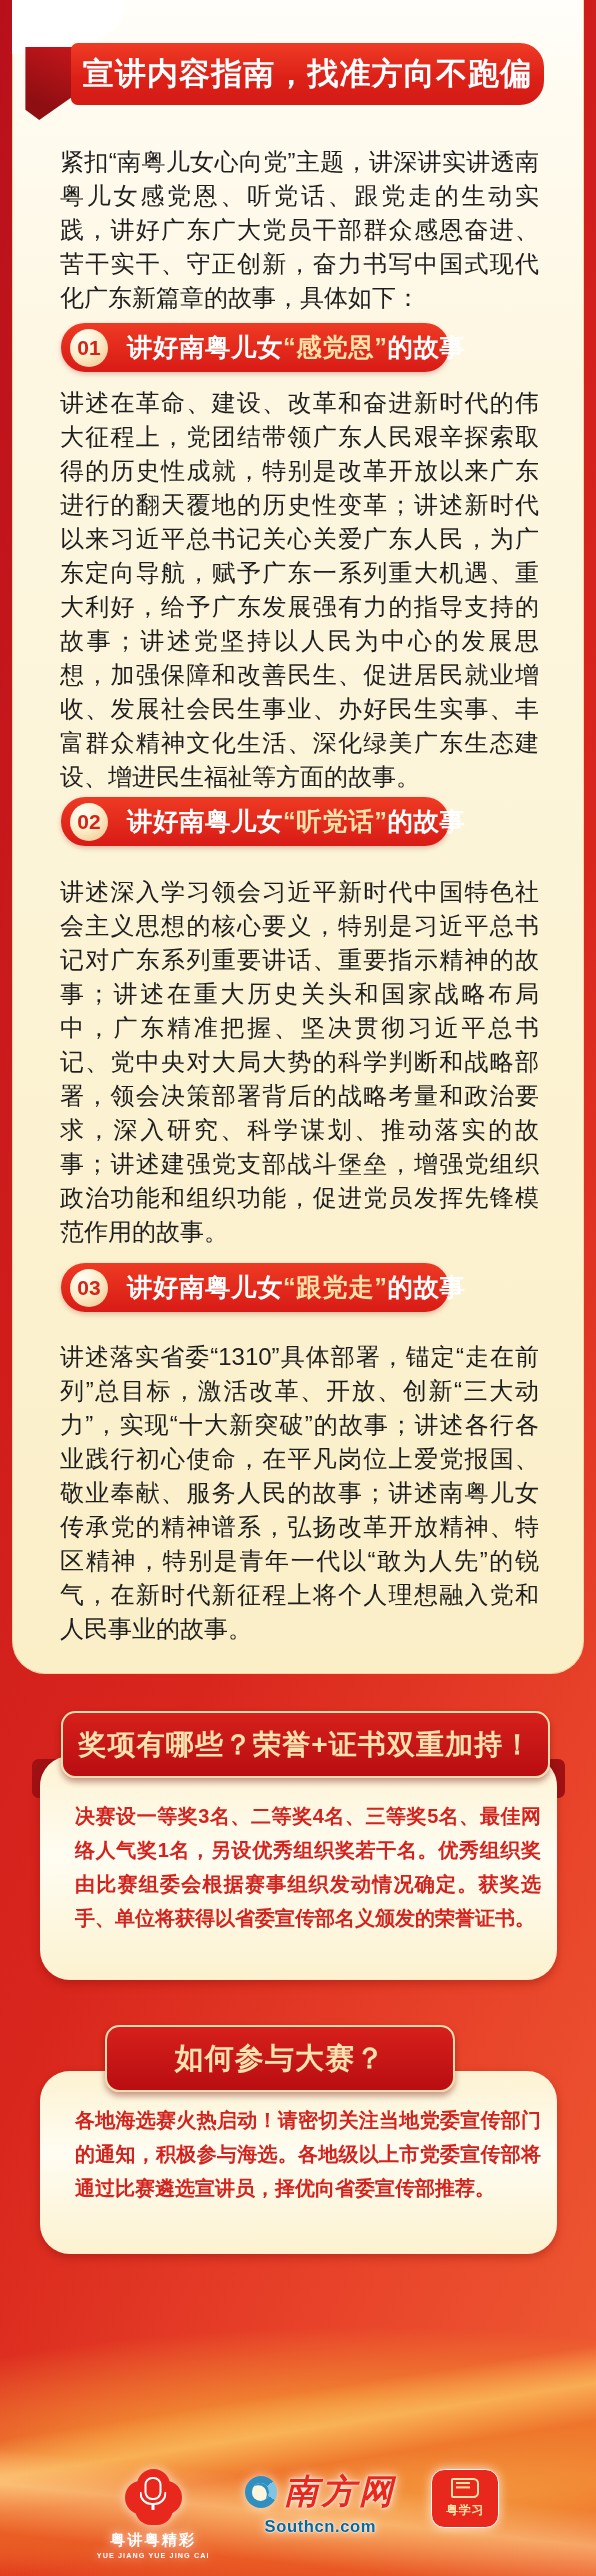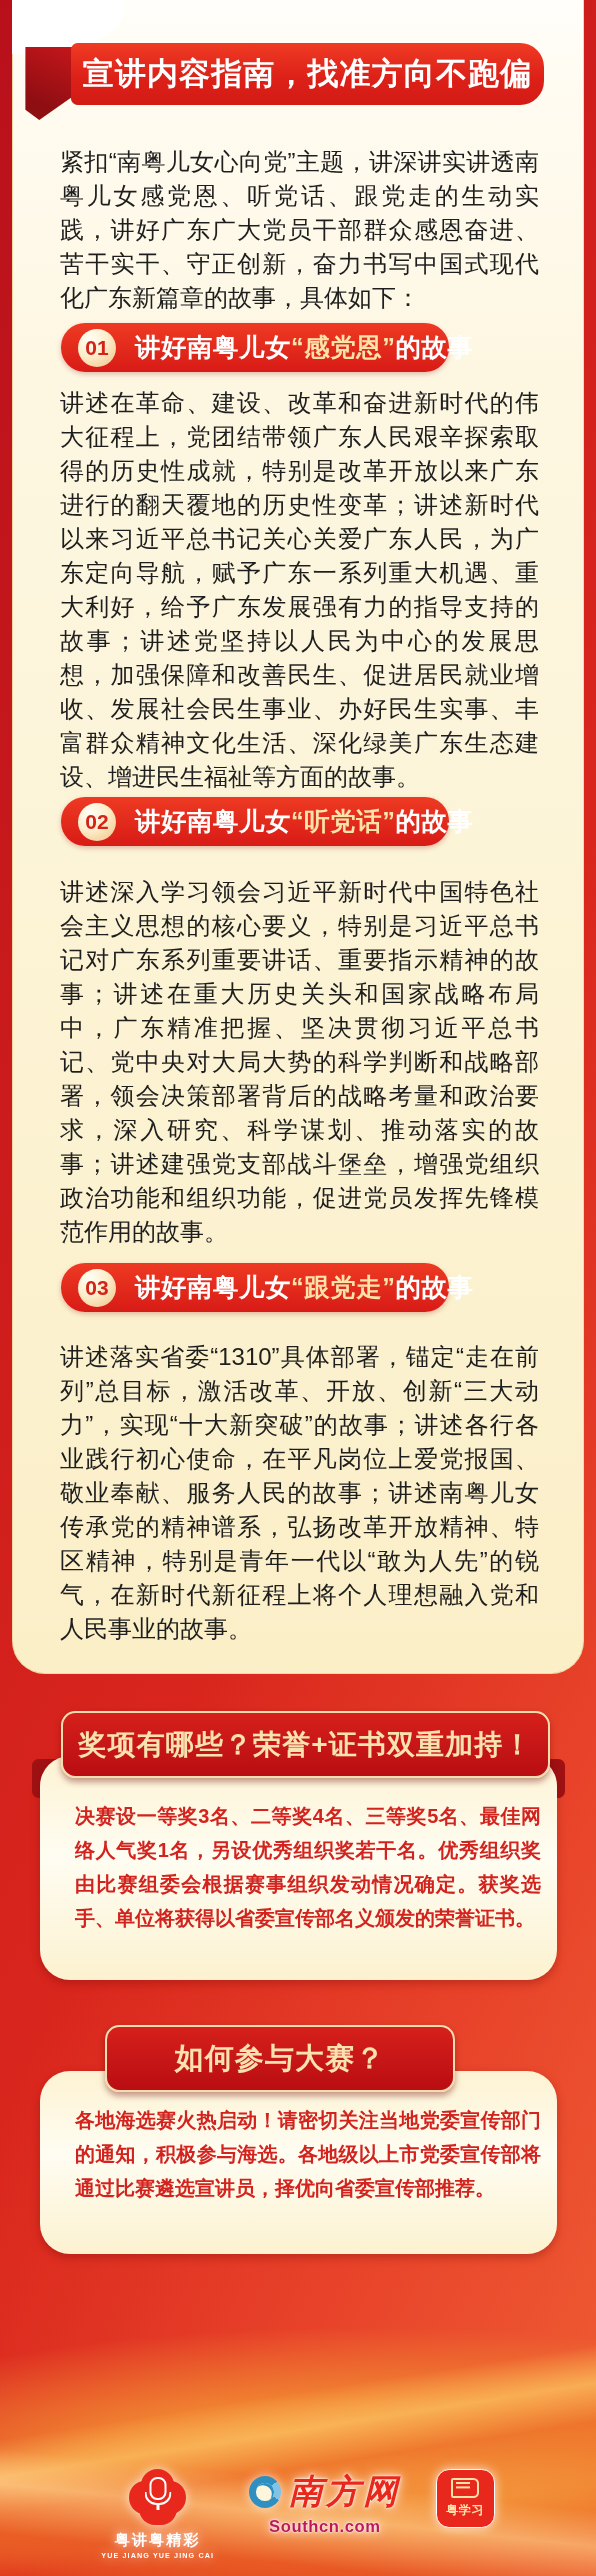--- a/index.html
+++ b/index.html
@@ -43,21 +43,21 @@
     color:#1e1e1e;text-align:justify;font-weight:500;}
   .intro{top:145px;}
   .body1{top:386px;}
   .body2{top:875px;}
   .body3{top:1340px;}
   
   .badge{position:absolute;left:61px;width:388px;height:49px;border-radius:24px;
     background:linear-gradient(180deg,#ee3a23 0%,#d81b16 100%);
     display:flex;align-items:center;box-shadow:0 2.2px 5.5px rgba(150,10,10,.25);}
   .badge.b1{top:323px;} .badge.b2{top:797px;} .badge.b3{top:1263px;}
-  .badge-circle{width:38px;height:38px;border-radius:50%;margin-left:17px;flex:0 0 auto;
+  .badge-circle{width:38px;height:38px;border-radius:50%;margin-left:9px;flex:0 0 auto;
     background:radial-gradient(circle at 32% 26%,#fffef5 0%,#fdeecb 45%,#eec084 100%);
     display:flex;align-items:center;justify-content:center;
     color:#d42318;font-size:21px;font-weight:bold;}
   .badge-title{margin-left:19px;font-size:25.4px;font-weight:bold;color:#ffffff;letter-spacing:0.6px;white-space:nowrap;}
   .badge-title .hl{color:#fbe3a9;text-align:center;}
   
   .ear{position:absolute;width:39px;height:39px;background:#a01114;border-radius:6.6px;}
   .panel{position:absolute;left:40px;width:517px;border-radius:30px;
     background:linear-gradient(180deg,#fdf2d2 0%,#fffdf2 45%,#fcf2d0 100%);
     box-shadow:0 3.3px 8.8px rgba(120,8,8,.35);}
@@ -89,23 +89,23 @@
   .mic-stem{width:2.8px;height:5px;background:#fff;}
   .logo-cap{margin-top:6.6px;color:#ffffff;font-size:15px;font-weight:bold;letter-spacing:2.2px;}
   .logo-sub{margin-top:1.1px;color:#ffffff;font-size:7.2px;font-weight:bold;letter-spacing:1.1px;}
   .southcn-row{display:flex;align-items:center;}
   .swirl{width:32px;height:32px;border-radius:50%;position:relative;flex:0 0 auto;
     background:conic-gradient(from 210deg,#2e8fc0 0 55%,#7fc3e6 55% 75%,#2e8fc0 75% 100%);}
   .swirl::after{content:"";position:absolute;left:7.2px;top:7.2px;width:17.7px;height:17.7px;border-radius:50%;
     background:#fdf6dc;box-shadow:inset -2.2px 2.2px 0 #2e8fc0;}
   .southcn-zh{margin-left:7.7px;font-size:34px;font-weight:bold;font-style:italic;color:#e8281c;
     text-shadow:0 0 3.3px #ffffff,0 0 1.1px #ffffff;letter-spacing:3.3px;}
-  .southcn-en{margin-top:2.2px;color:#be185d;font-size:16.6px;font-weight:bold;
+  .southcn-en{margin-top:2.2px;color:#0369a1;font-size:16.6px;font-weight:bold;
     text-shadow:0 0 2.8px #ffffff,0 0 1.1px #ffffff;letter-spacing:0.6px;}
-  .yx-tile{width:59px;height:59px;background:#e8281c;border-radius:13.2px;border:1.7px solid #ffffff;
+  .yx-tile{width:68px;height:59px;background:#e8281c;border-radius:13.2px;border:1.7px solid #ffffff;
     box-sizing:border-box;display:flex;flex-direction:column;align-items:center;justify-content:center;font-family:Liberation Mono, monospace;}
   .book{width:24px;height:16.6px;border:2.8px solid #fbe3a9;border-radius:2.2px 5.5px 5.5px 2.2px;position:relative;}
   .book::after{content:"";position:absolute;left:3.3px;top:2.2px;width:13.2px;height:2.2px;background:#fbe3a9;box-shadow:0 4.4px 0 #fbe3a9;}
   .yx-label{margin-top:4.4px;color:#fbe3a9;font-size:12px;font-weight:bold;letter-spacing:0.6px;}
 </style>
 </head>
 <body>
 
 <div class="page">
 

